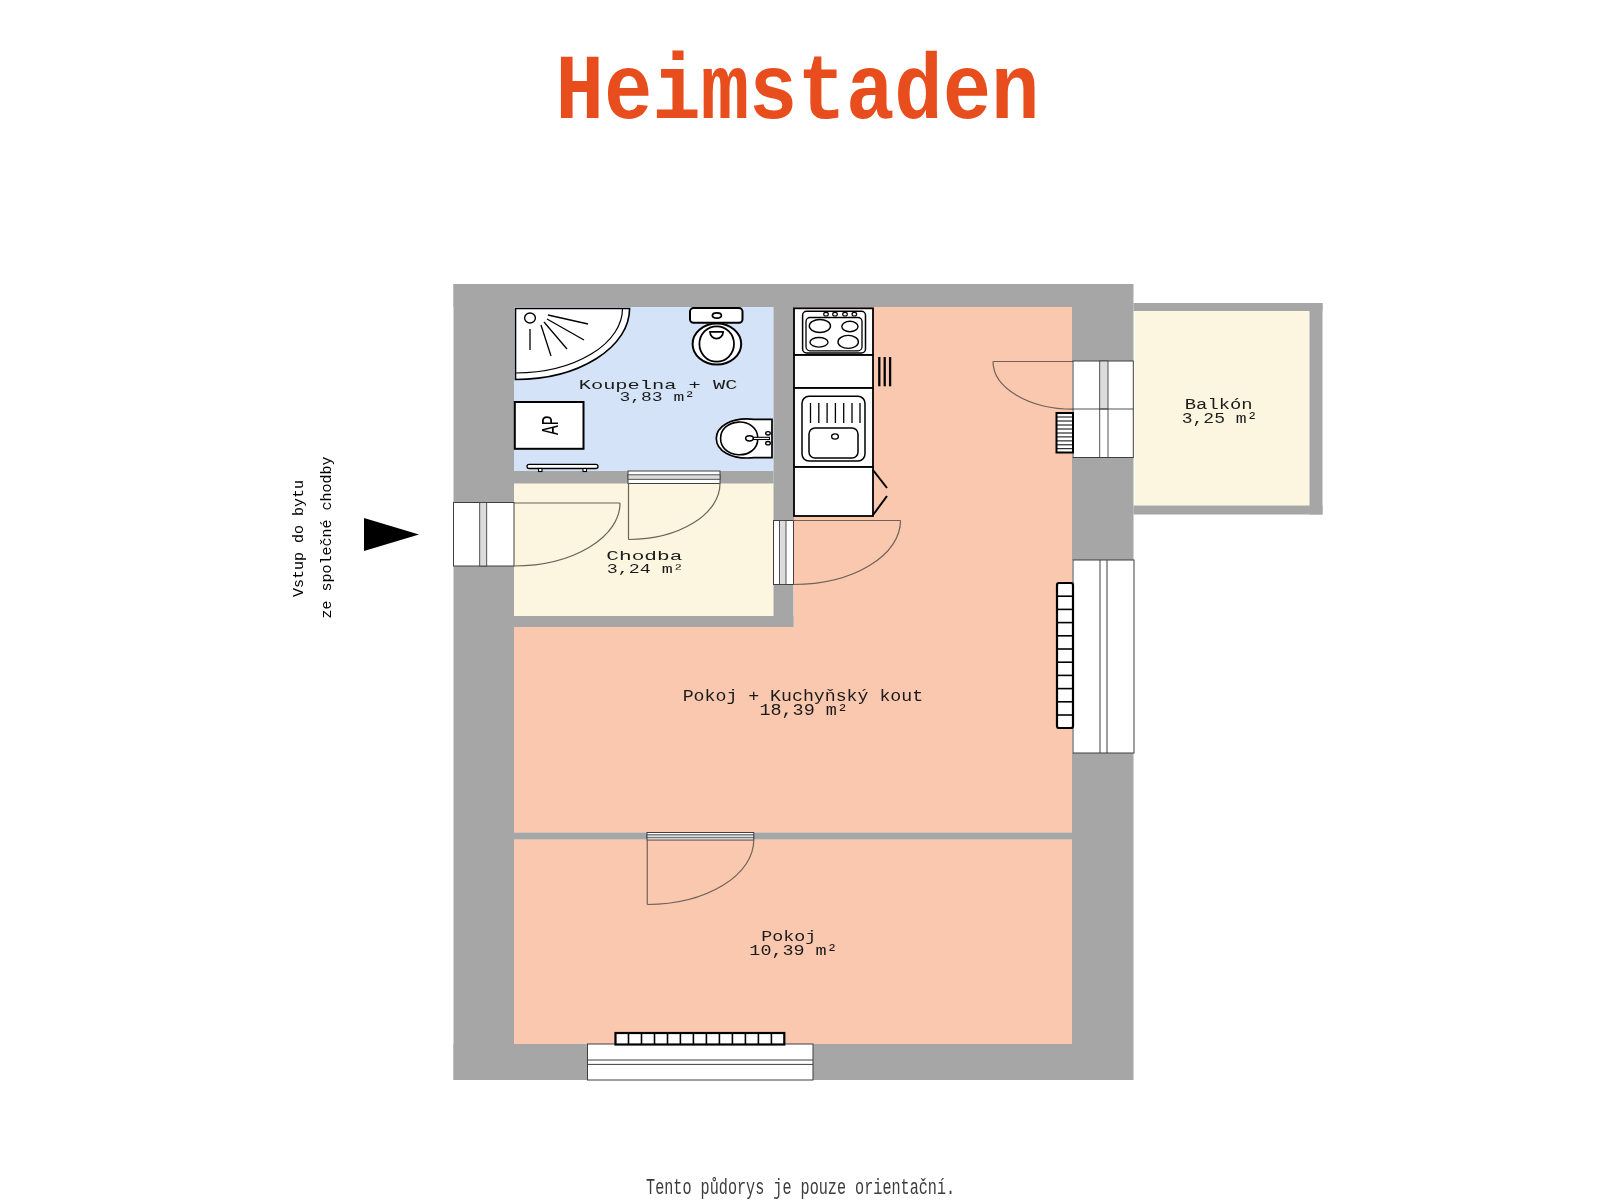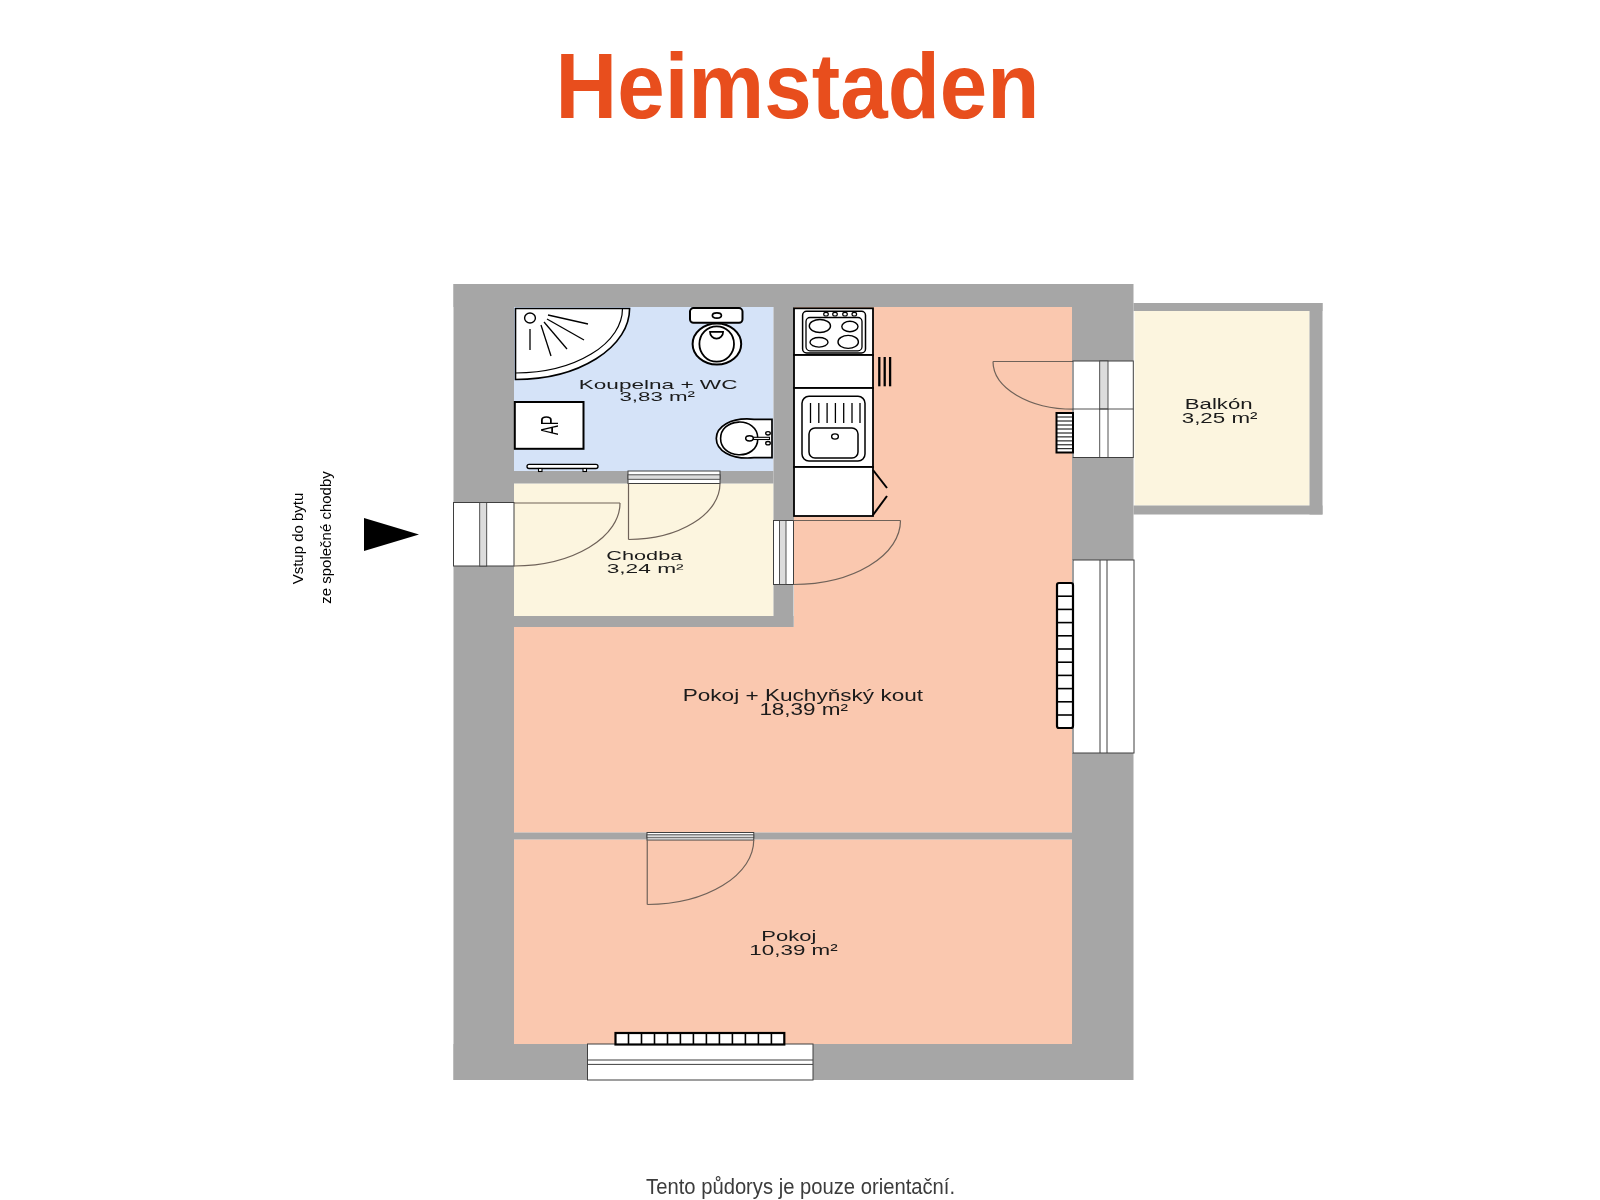--- a/index.html
+++ b/index.html
@@ -1,16 +1,16 @@
 <!DOCTYPE html>
 <html><head>
 <meta charset="utf-8">
 <style>
   html,body{margin:0;padding:0;background:#ffffff;}
-  .page{position:relative;width:1600px;height:1200px;font-family:Liberation Sans, sans-serif;}
+  .page{position:relative;width:1600px;height:1200px;font-family:Liberation Mono, monospace;}
   svg{position:absolute;top:0;left:0;}
 </style>
 </head>
 <body>
 <div class="page">
 <svg width="1600" height="1200" viewBox="0 0 1600 1200">
 
   <rect x="0" y="0" width="1600" height="1200" fill="#ffffff"></rect>
 
   <text x="555.5" y="118" font-size="92" font-weight="bold" fill="#E84E1D" textLength="484" lengthAdjust="spacingAndGlyphs">Heimstaden</text>

